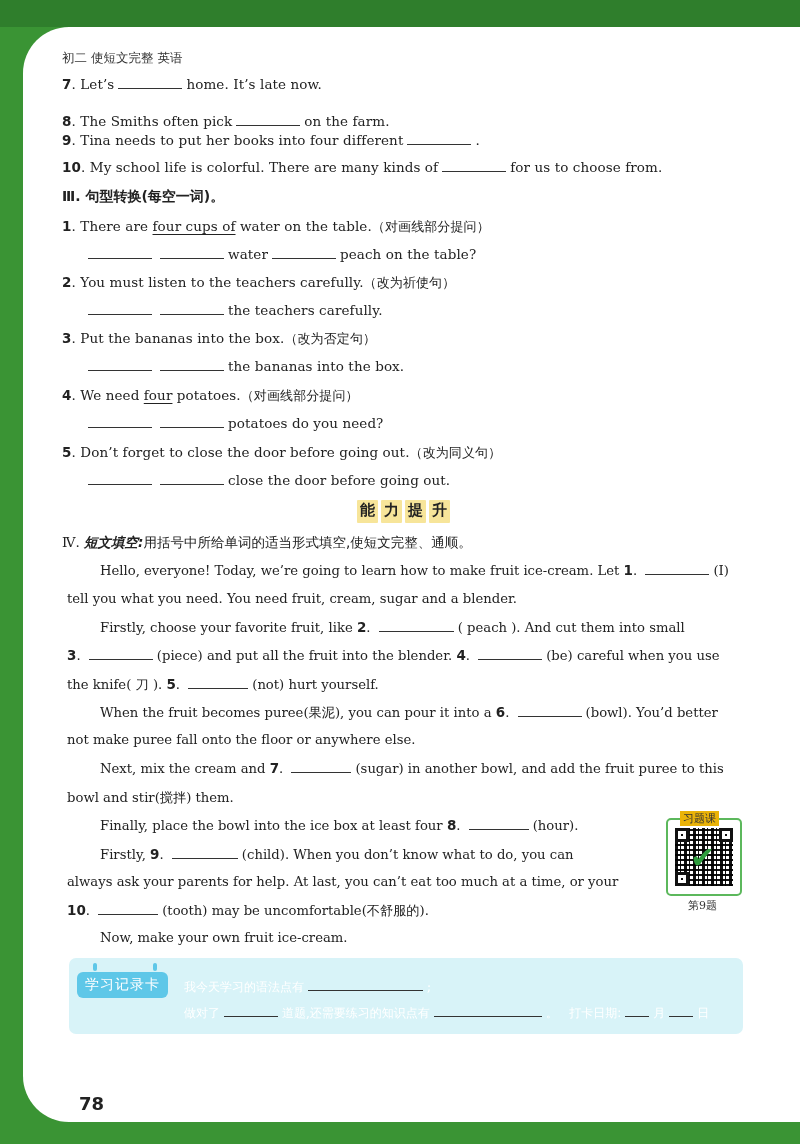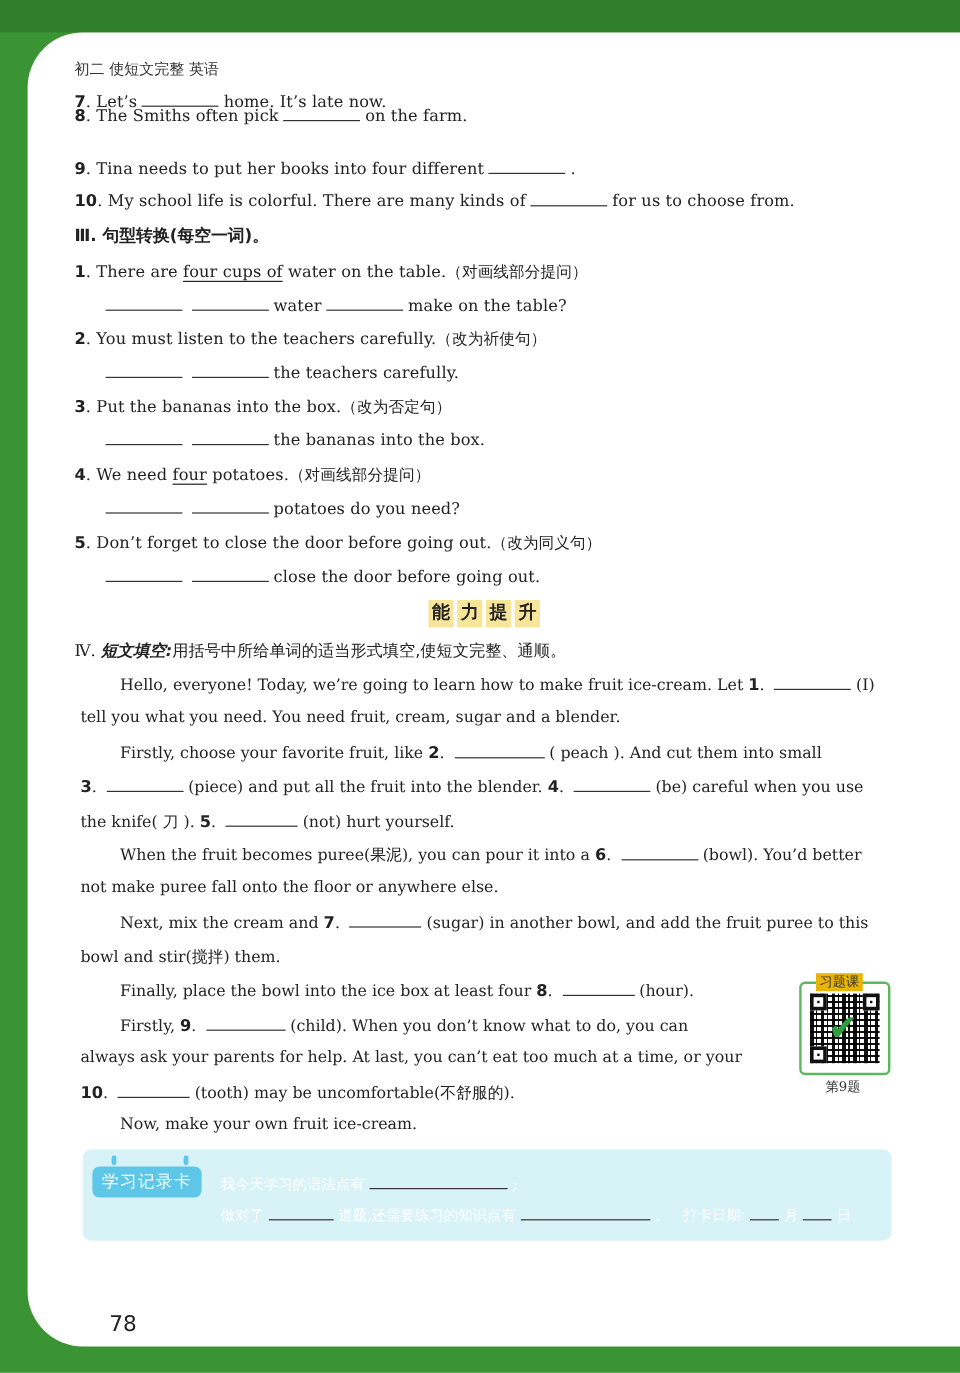--- a/index.html
+++ b/index.html
@@ -27,50 +27,50 @@
     repeating-linear-gradient(90deg,#111 0 3px,#fff 3px 5px,#111 5px 6px,#fff 6px 9px),
     repeating-linear-gradient(0deg,#111 0 2px,#fff 2px 5px); background-blend-mode:multiply; }
   .qr-finder { position:absolute; width:14px; height:14px; border:3px solid #111; background:#fff; box-sizing:border-box; }
   .qr-finder::after { content:""; position:absolute; left:3px; top:3px; width:2px; height:2px; background:#111; }
   .qr-check { left:690px; top:840px; font-size:30px; color:#2e9e3e; font-family:"DejaVu Sans",sans-serif; font-weight:bold; }
   .qr-caption { left:688px; top:898px; font-family:"DejaVu Serif",serif; font-size:11px; color:#333; }
   .record { left:69px; top:958px; width:674px; height:76px; background:#d8f3f8; border-radius:7px; }
   .record-tag { left:77px; top:972px; background:#5ec7e8; color:#fff; border-radius:6px; padding:4px 8px; font-family:"DejaVu Sans","Liberation Sans",sans-serif; font-size:14px; letter-spacing:1px; }
   .pin { position:absolute; width:4px; height:8px; background:#5ec7e8; border-radius:2px; }
   .record-line { font-family:"DejaVu Serif","Liberation Serif",serif; font-size:12px; color:#ffffff; }
-  .pagenum { left:91px; top:1093px; font-family:"DejaVu Sans","Liberation Sans",sans-serif; font-weight:normal; font-size:18px; color:#222; }
+  .pagenum { left:79px; top:1093px; font-family:"DejaVu Sans","Liberation Sans",sans-serif; font-weight:bold; font-size:18px; color:#222; }
 </style>
 </head>
 <body>
 
 <div class="frame-top"></div>
 <div class="page"></div>
 
 <div class="abs header">初二 使短文完整 英语</div>
 
 <div class="abs line" style="left:62px;top:76px">
   <span class="num">7</span>. <span>Let’s</span><span class="blank w64"></span><span>home.  It’s late now.</span>
 </div>
-<div class="abs line" style="left:62px;top:88px">
+<div class="abs line" style="left:62px;top:113px">
   <span class="num">8</span>. <span>The Smiths often pick</span><span class="blank w64"></span><span>on the farm.</span>
 </div>
 <div class="abs line" style="left:62px;top:132px">
   <span class="num">9</span>. <span>Tina needs to put her books into four different</span><span class="blank w64"></span><span>.</span>
 </div>
 <div class="abs line" style="left:62px;top:159px">
   <span class="num">10</span>. <span>My school life is colorful.  There are many kinds of</span><span class="blank w64"></span><span>for us to choose from.</span>
 </div>
 
 <div class="abs sec-title" style="left:62px;top:188px">Ⅲ. 句型转换(每空一词)。</div>
 
 <div class="abs line" style="left:62px;top:218px">
   <span class="num">1</span>. <span>There are </span><span class="u">four cups of</span><span> water on the table.</span><span class="cn">（对画线部分提问）</span>
 </div>
 <div class="abs line" style="left:84px;top:246px">
-  <span class="blank w64"></span><span class="blank w64"></span><span>water</span><span class="blank w64"></span><span>make on the table?</span>
+  <span class="blank w64"></span><span class="blank w64"></span><span>water</span><span class="blank w64"></span><span>peach on the table?</span>
 </div>
 
 <div class="abs line" style="left:62px;top:274px">
   <span class="num">2</span>. <span>You must listen to the teachers carefully.</span><span class="cn">（改为祈使句）</span>
 </div>
 <div class="abs line" style="left:84px;top:302px">
   <span class="blank w64"></span><span class="blank w64"></span><span>the teachers carefully.</span>
 </div>
 
 <div class="abs line" style="left:62px;top:330px">

